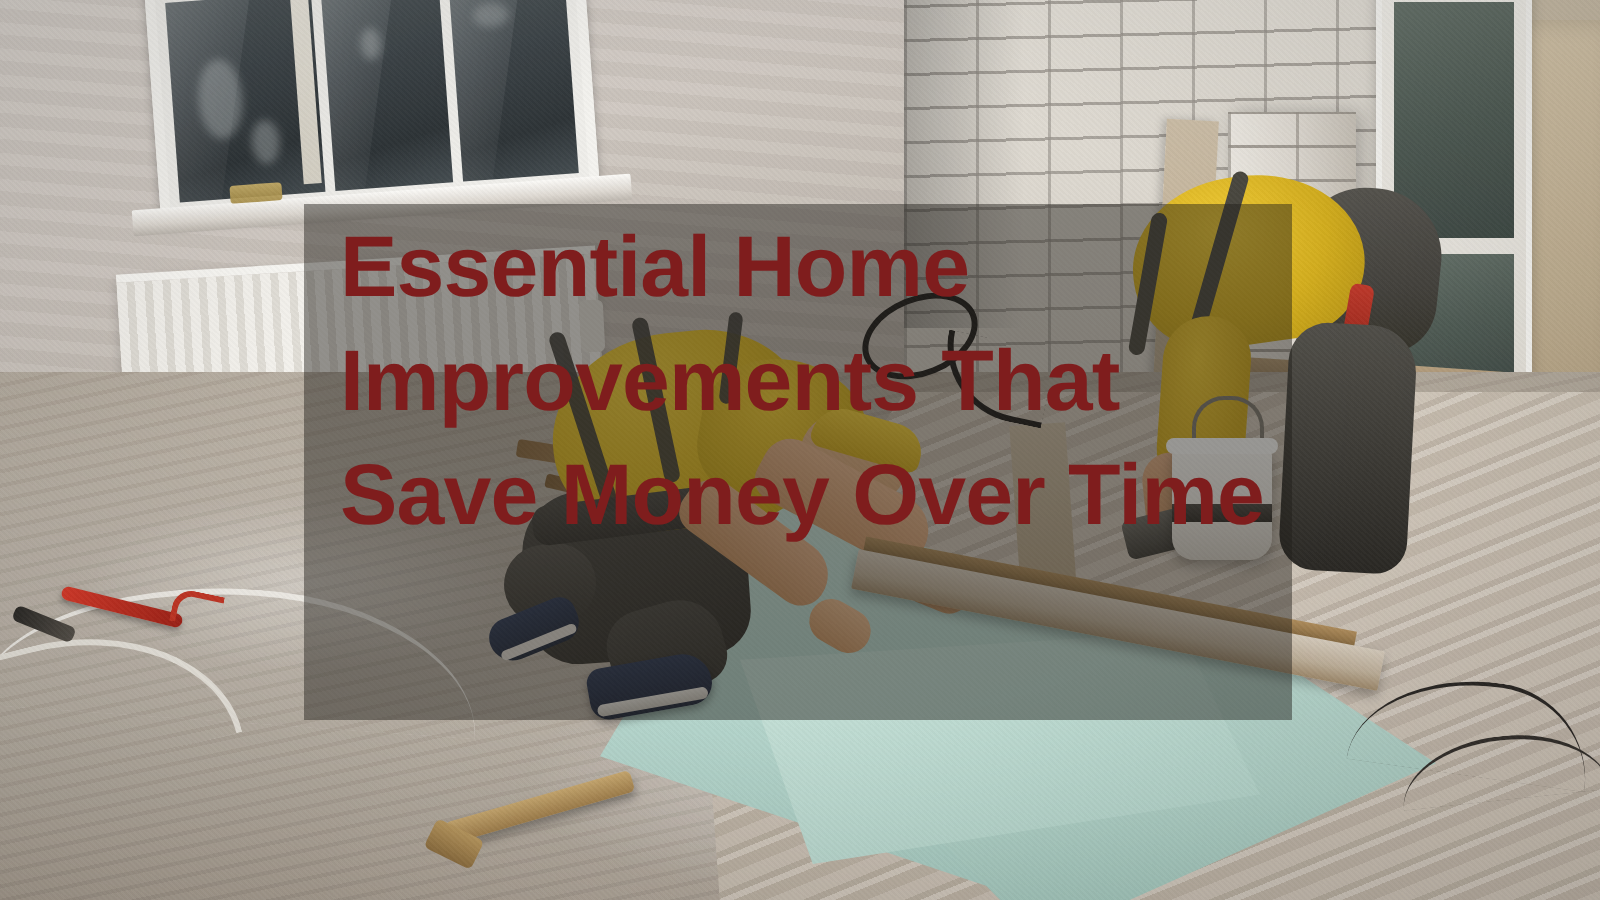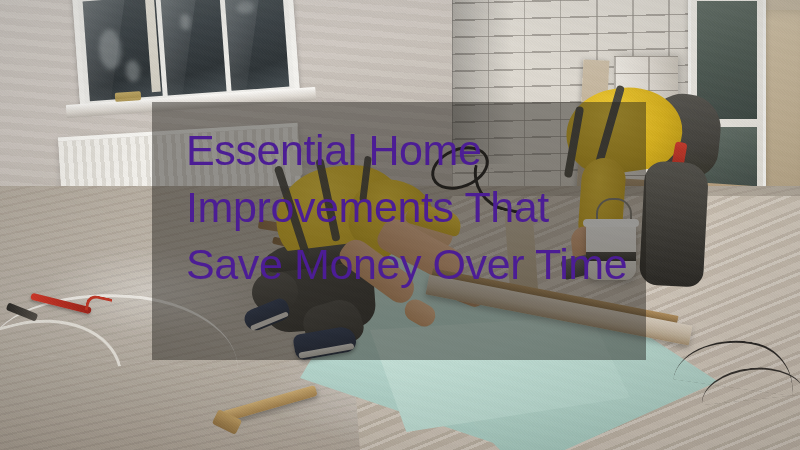--- a/index.html
+++ b/index.html
@@ -499,24 +499,24 @@
     top: 102px;
     width: 494px;
     height: 258px;
     background: rgba(33, 30, 27, 0.46);
   }
   .headline {
     position: absolute;
     left: 18px;
     top: 4px;
     width: 470px;
-    margin: 16px;
-    color: #4c1d95;
+    margin: 0;
+    color: #7f1d1d;
     font-family: "Liberation Sans", sans-serif;
-    font-weight: normal;
+    font-weight: bold;
     font-size: 43px;
     line-height: 57px;
     letter-spacing: -0.4px;
     text-rendering: optimizeLegibility;
   }
 </style>
 </head>
 <body>
 
 <div id="stage">

